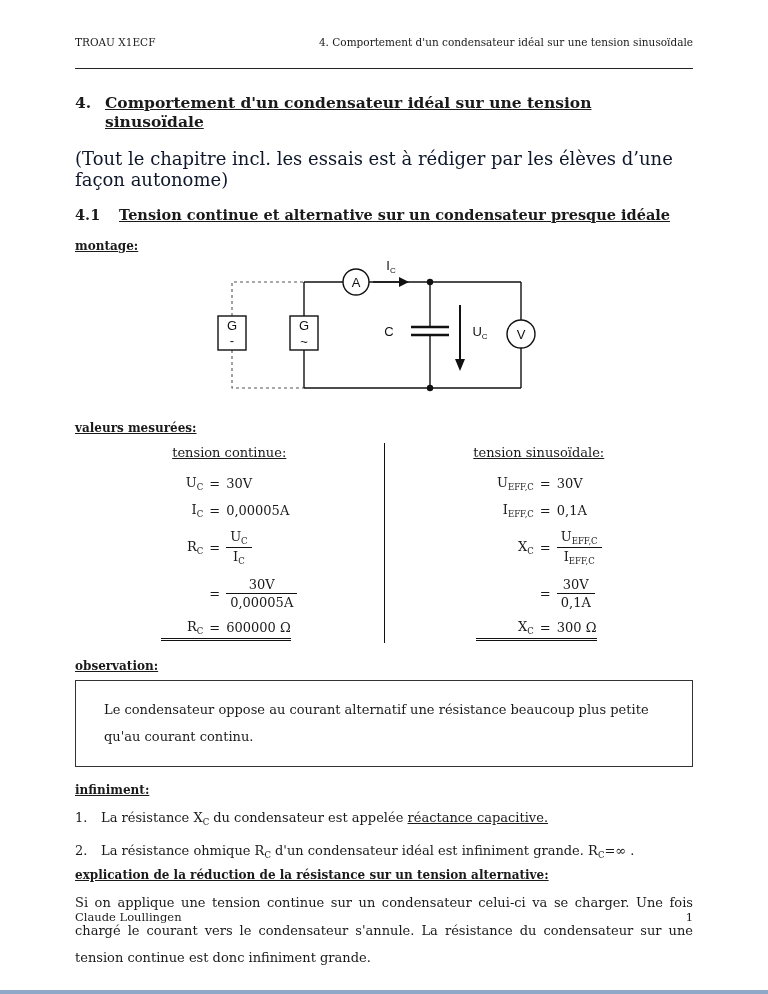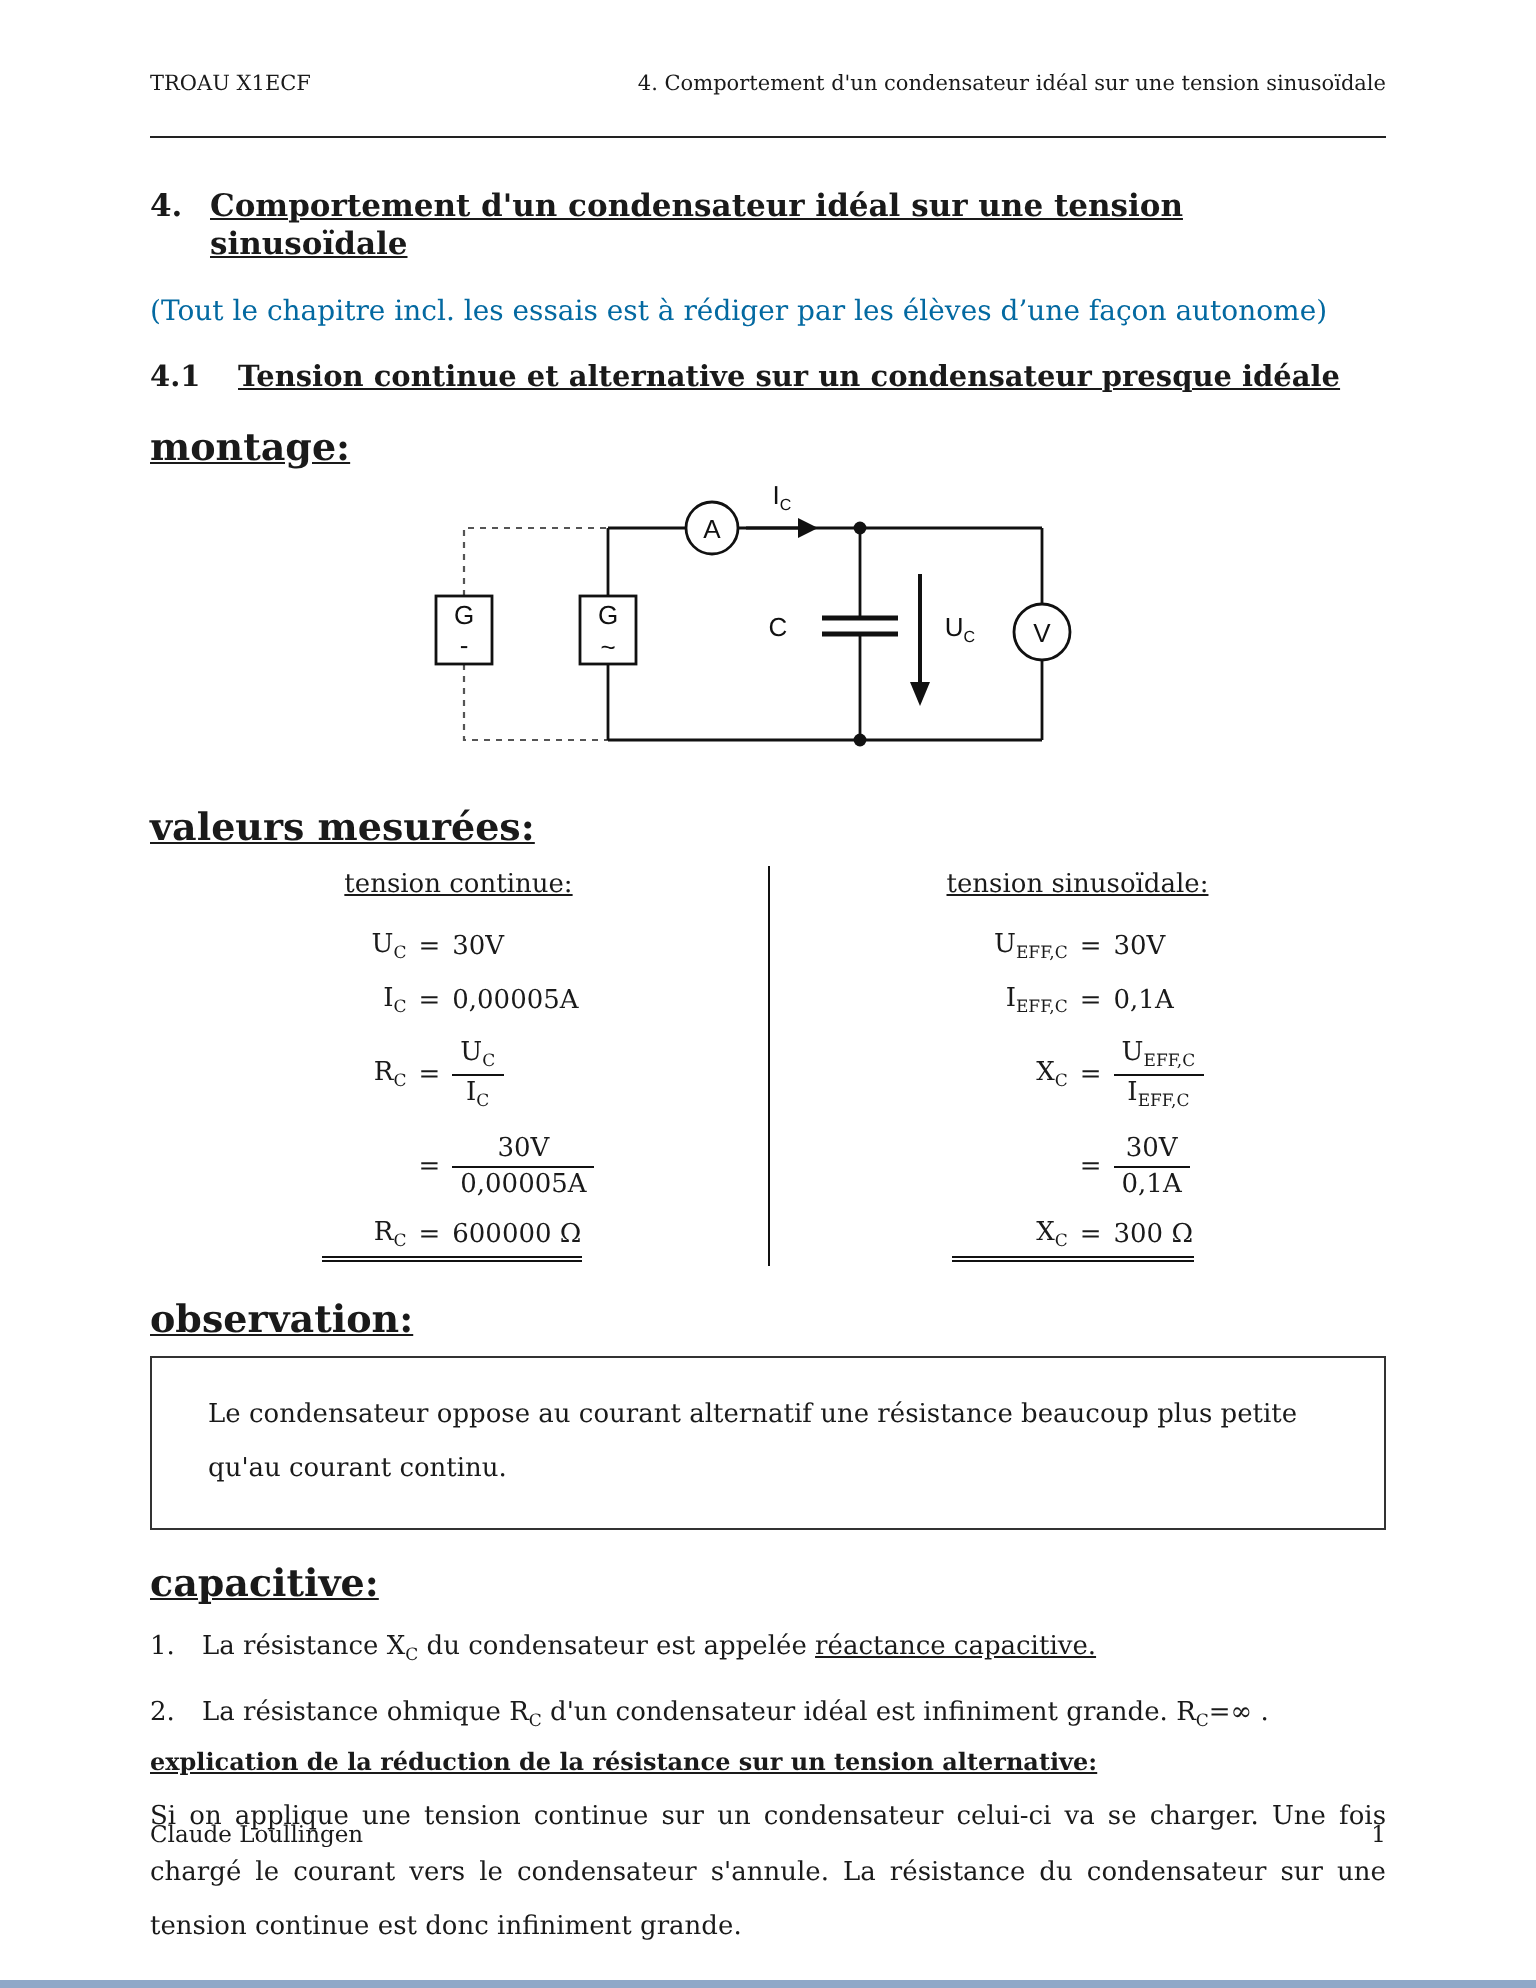--- a/index.html
+++ b/index.html
@@ -9,24 +9,24 @@
           padding:36px 75px 0 75px; overflow:hidden; }
 
   
   .running-header { display:flex; justify-content:space-between; align-items:baseline;
                     font-size:10.5px; padding-bottom:20px; border-bottom:1.2px solid #222; }
 
   
   .doc-title { margin-top:24px; font-size:15.5px; font-weight:bold; display:flex; }
   .doc-title .num { width:30px; flex:none; }
   .u { text-decoration:underline; }
-  .red-note { margin-top:17px; font-size:14px; color:#0369a1; }
+  .red-note { margin-top:17px; font-size:18px; color:#0f172a; }
   .section-title { margin-top:16px; font-size:14.5px; font-weight:bold; display:flex; }
   .section-title .num { width:44px; flex:none; }
-  .label { margin-top:16px; font-size:19px; font-weight:bold; text-decoration:underline; }
+  .label { margin-top:16px; font-size:12px; font-weight:bold; text-decoration:underline; }
 
   
   .circuit-wrap { margin:6px 0 0 138px; }
   .wire { stroke:#111; stroke-width:1.4; fill:none; }
   .plate { stroke-width:2.6; }
   .dashed { stroke:#555; stroke-width:1.1; stroke-dasharray:3 3; fill:none; }
   .cbox { fill:#fff; stroke:#111; stroke-width:1.4; }
   .meter { fill:#fff; stroke:#111; stroke-width:1.4; }
   .ctext { font-family:"Liberation Sans","DejaVu Sans",sans-serif; font-size:13px;
            text-anchor:middle; fill:#111; }
@@ -221,21 +221,21 @@
     </div>
 
   </div>
 
   <p class="label">observation:</p>
 
   <div class="obs-box">
     <span>Le condensateur oppose au courant alternatif une résistance beaucoup plus petite qu'au courant continu.</span>
   </div>
 
-  <p class="label">capacitive:</p>
+  <p class="label">infiniment:</p>
 
   <div class="remark">
     <span class="rnum">1.</span>
     <span class="rtext"><span>La résistance X</span><sub>C</sub><span> du condensateur est appelée </span><span class="u">réactance capacitive.</span></span>
   </div>
 
   <div class="remark">
     <span class="rnum">2.</span>
     <span class="rtext"><span>La résistance ohmique R</span><sub>C</sub><span> d'un condensateur idéal est infiniment grande. R</span><sub>C</sub><span>=∞ .</span></span>
   </div>

